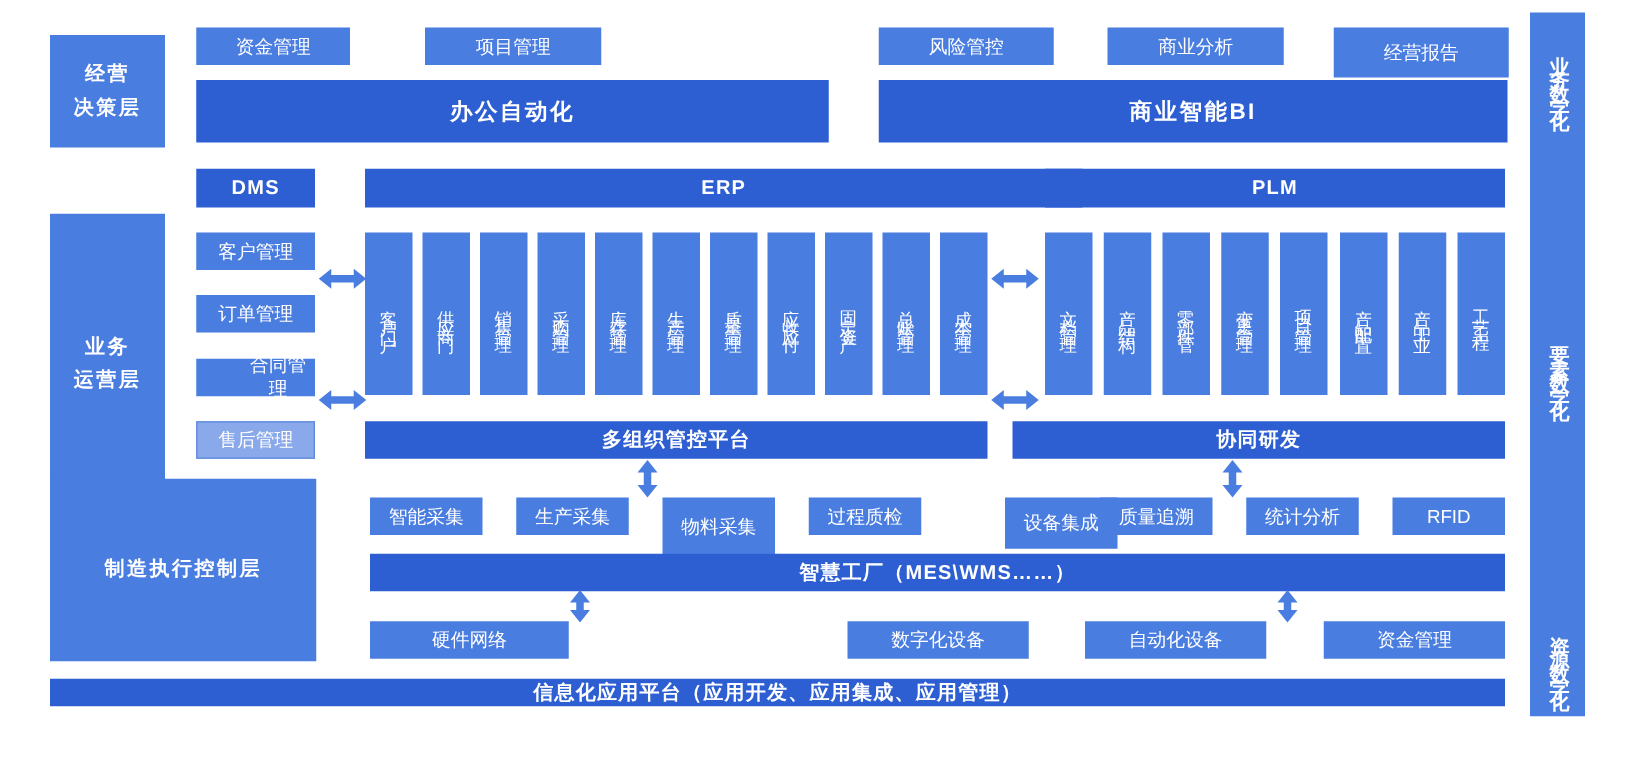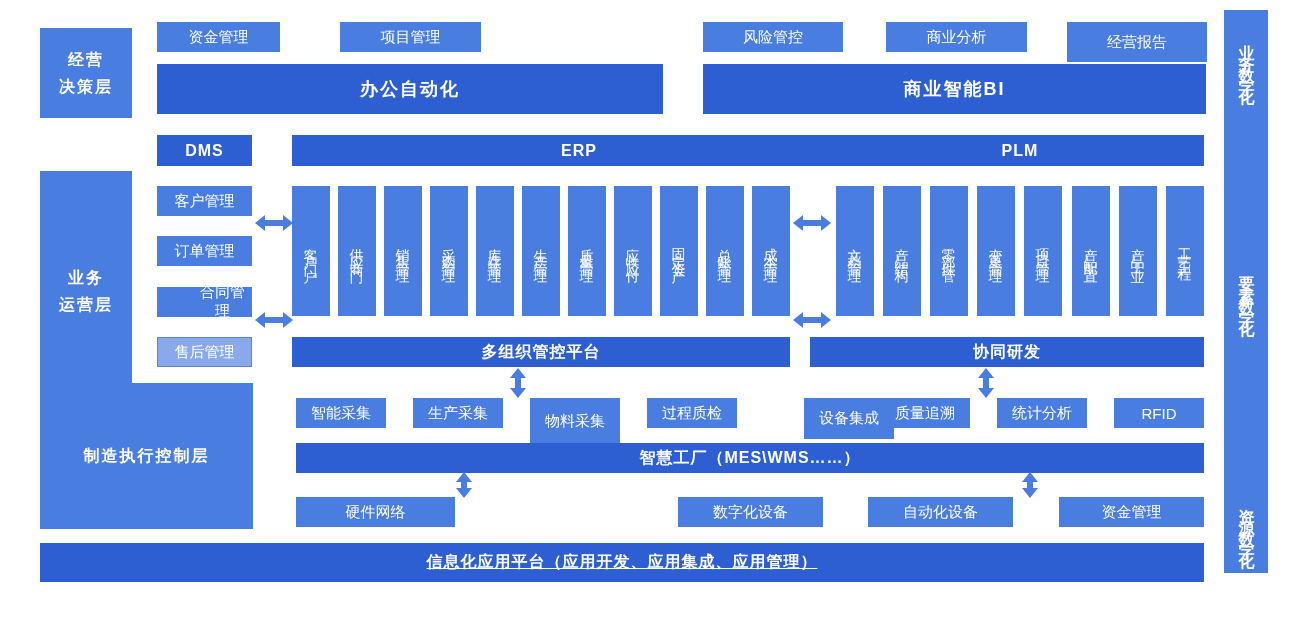--- a/index.html
+++ b/index.html
@@ -109,21 +109,21 @@
   <div class="box small" style="left:997px;top:398px;width:90px;height:30px;">统计分析</div>
   <div class="box small" style="left:1114px;top:398px;width:90px;height:30px;">RFID</div>
 
   <div class="box bar2" style="left:296px;top:443px;width:908px;height:30px;">智慧工厂（MES\WMS……）</div>
 
   <div class="box small" style="left:296px;top:497px;width:159px;height:30px;">硬件网络</div>
   <div class="box small" style="left:678px;top:497px;width:145px;height:30px;">数字化设备</div>
   <div class="box small" style="left:868px;top:497px;width:145px;height:30px;">自动化设备</div>
   <div class="box small" style="left:1059px;top:497px;width:145px;height:30px;">资金管理</div>
 
-  <div class="box bar2" style="left:40px;top:543px;width:1164px;height:39px;text-decoration:underline;">信息化应用平台（应用开发、应用集成、应用管理）</div>
+  <div class="box bar2" style="left:40px;top:543px;width:1164px;height:22px;">信息化应用平台（应用开发、应用集成、应用管理）</div>
 
   <div class="rightcol">
     <span>业务数字化</span>
     <span>要素数字化</span>
     <span>资源数字化</span>
   </div>
 
   <div class="h-arrow" style="left:255px;top:215px;">
       <div class="shaft"></div>
     </div>

